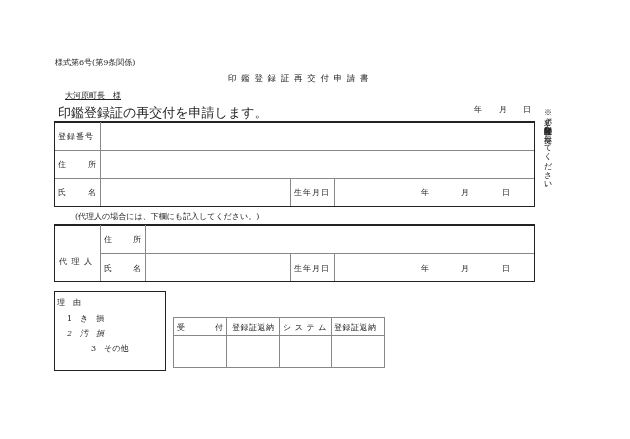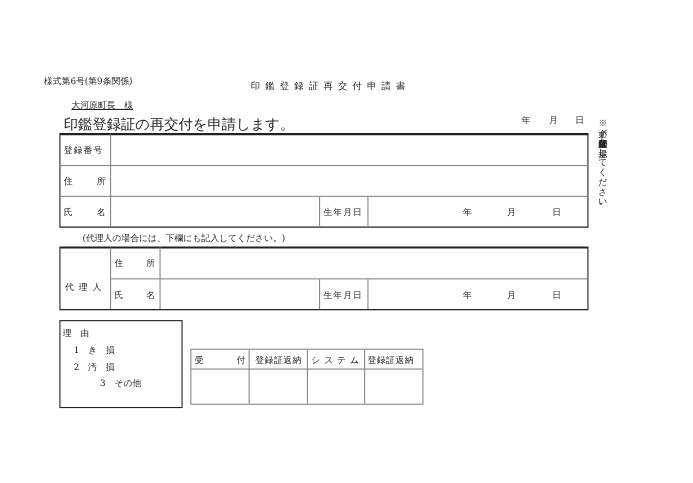--- a/index.html
+++ b/index.html
@@ -7,21 +7,21 @@
        font-family:"DejaVu Serif","Liberation Serif",serif;color:#222;font-size:8px;}
   .abs{position:absolute;white-space:nowrap;}
   .gl{position:absolute;background:#888;}
   .box{position:absolute;box-sizing:border-box;}
   .vert{position:absolute;writing-mode:vertical-rl;font-size:8px;letter-spacing:0px;line-height:10px;}
   .cell-label{position:absolute;font-size:8px;display:flex;justify-content:space-between;box-sizing:border-box;}
 </style>
 </head>
 <body>
 
-<div class="abs" style="left:40px;top:57px;font-size:8px;margin-top:11px;">様式第6号(第9条関係)</div>
+<div class="abs" style="left:55px;top:57px;font-size:8px;">様式第6号(第9条関係)</div>
 <div class="abs" style="left:228px;top:73px;font-size:8.5px;letter-spacing:1px;">印 鑑 登 録 証 再 交 付 申 請 書</div>
 <div class="abs" style="left:65px;top:90px;font-size:8px;text-decoration:underline;">大河原町長　様</div>
 <div class="abs" style="left:58px;top:104px;font-size:13px;">印鑑登録証の再交付を申請します。</div>
 <div class="abs" style="left:474px;top:104px;">年</div>
 <div class="abs" style="left:499px;top:104px;">月</div>
 <div class="abs" style="left:523px;top:104px;">日</div>
 <div class="vert" style="left:542px;top:103px;">※必ず印鑑登録証を提示してください。</div>
 
 <div class="box" style="left:54px;top:121px;width:481px;height:86px;border:1.5px solid #222;border-top-width:2px;"></div>
 <div class="gl" style="left:55px;top:150px;width:479px;height:1px;"></div>
@@ -70,21 +70,21 @@
 <div class="abs" style="left:147px;top:255px;width:141px;height:25px;"></div>
 <div class="abs" style="left:294px;top:263px;letter-spacing:1px;">生年月日</div>
 <div class="abs" style="left:336px;top:255px;width:196px;height:25px;"></div>
 <div class="abs" style="left:421px;top:263px;">年</div>
 <div class="abs" style="left:461px;top:263px;">月</div>
 <div class="abs" style="left:502px;top:263px;">日</div>
 
 <div class="box" style="left:54px;top:291px;width:112px;height:80px;border:1.5px solid #222;"></div>
 <div class="abs" style="left:57px;top:297px;">理　由</div>
 <div class="abs" style="left:67px;top:313px;">1　き　損</div>
-<div class="abs" style="left:67px;top:328px;">2　汚　損</div>
+<div class="abs" style="left:67px;top:328px;font-style:italic;">2　汚　損</div>
 <div class="abs" style="left:67px;top:343px;margin-left:24px;">3　その他</div>
 
 <div class="box" style="left:173px;top:317px;width:212px;height:51px;border:1px solid #888;"></div>
 <div class="gl" style="left:174px;top:335px;width:210px;height:1px;"></div>
 <div class="gl" style="left:226px;top:318px;width:1px;height:49px;"></div>
 <div class="gl" style="left:279px;top:318px;width:1px;height:49px;"></div>
 <div class="gl" style="left:331px;top:318px;width:1px;height:49px;"></div>
 
 <div class="cell-label" style="left:177px;top:322px;width:46px;">
   <span>受</span>

